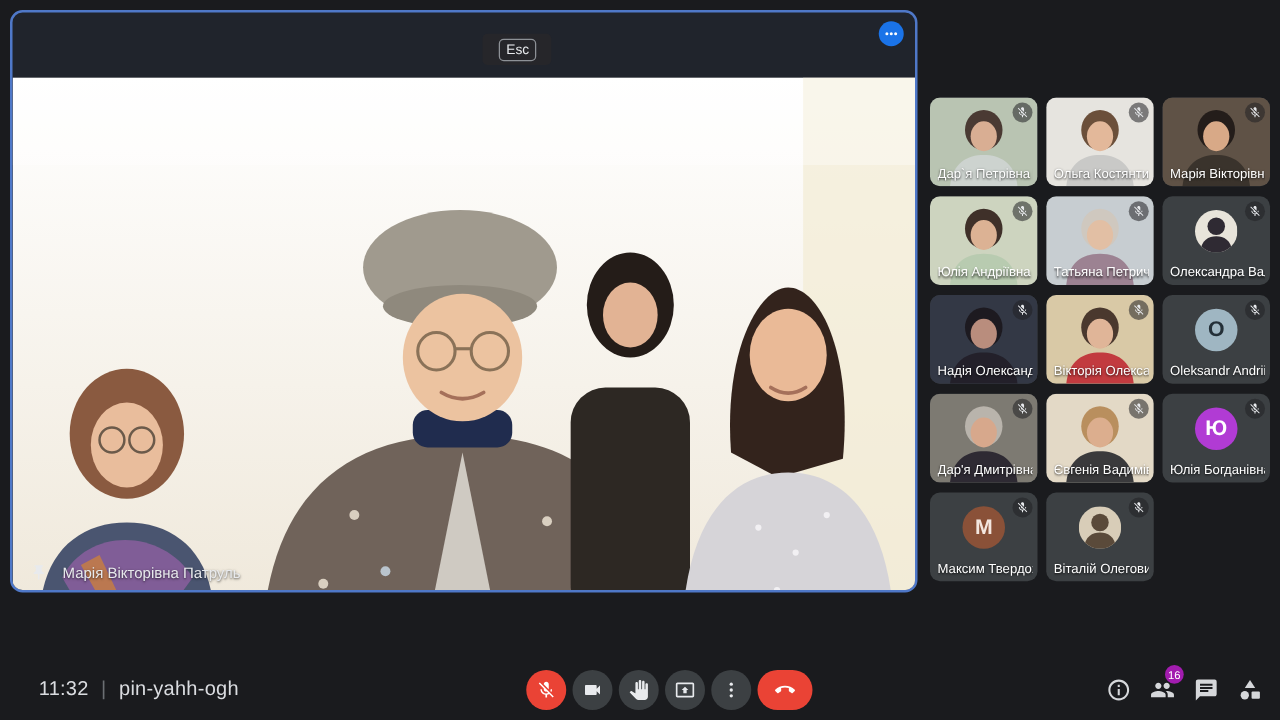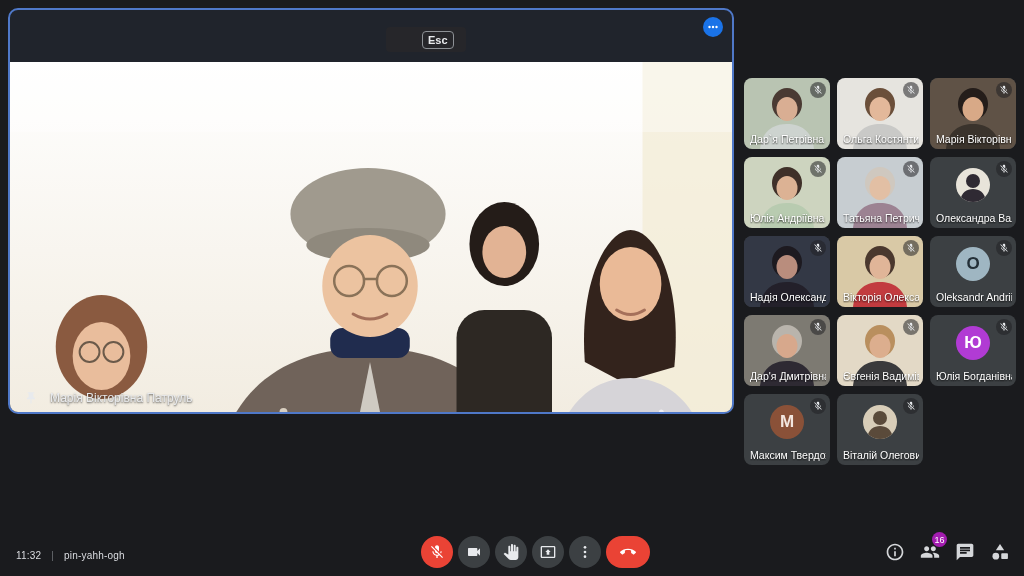--- a/index.html
+++ b/index.html
@@ -3,21 +3,21 @@
 <meta charset="utf-8">
 <style>
   html,body{margin:0;padding:0;}
   body{
     width:1024px;height:576px;position:relative;overflow:hidden;
     background:#1a1b1e;font-family:"Liberation Sans",sans-serif;
     -webkit-font-smoothing:antialiased;
   }
   
   .main-tile{
-    position:absolute;left:8px;top:8px;width:726px;height:406px;
+    position:absolute;left:8px;top:8px;width:726px;height:466px;
     border:2px solid #4f78c8;border-radius:10px;box-sizing:border-box;
     background:#20242c;overflow:hidden;
   }
   .video-photo{position:absolute;left:0;top:52px;width:100%;height:434px;}
   .video-photo svg{display:block;width:100%;height:100%;}
   .pinned-label{
     position:absolute;left:14px;bottom:7px;display:flex;align-items:center;gap:12px;
     color:#e8eaed;font-size:12px;text-shadow:0 1px 2px rgba(0,0,0,.7);
   }
   .pinned-label svg{width:14px;height:14px;fill:#e8eaed;}
@@ -26,22 +26,22 @@
     background:#1a73e8;color:#fff;display:flex;align-items:center;justify-content:center;
   }
   .tile-options-btn svg{width:12px;height:12px;fill:#fff;}
   
   .fs-toast{
     position:absolute;left:386px;top:27px;height:25px;padding:0 12px;
     background:rgba(38,39,43,.96);border-radius:4px;display:flex;align-items:center;
     color:#dfe1e5;font-size:12px;white-space:nowrap;z-index:5;
   }
   .fs-key{
-    margin-left:24px;border:1px solid #8d9196;border-radius:4px;padding:0 5px;
-    font-size:11px;line-height:16px;color:#e8eaed;font-weight:bold;
+    margin-left:1px;border:1px solid #8d9196;border-radius:4px;padding:0 5px;
+    font-size:11px;line-height:16px;color:#e8eaed;
   }
   
   .participants{
     position:absolute;left:744px;top:78px;width:272px;
     display:grid;grid-template-columns:86px 86px 86px;gap:8px 7px;
   }
   .tile{
     height:71px;border-radius:8px;background:#3c4043;position:relative;overflow:hidden;
   }
   .tile .scene{position:absolute;inset:0;background:var(--bg,#3c4043);}
@@ -57,22 +57,22 @@
     background:rgba(32,33,36,.55);display:flex;align-items:center;justify-content:center;
   }
   .mic-badge svg{width:10px;height:10px;fill:#e8eaed;}
   .tile-name{
     position:absolute;left:6px;bottom:4px;max-width:76px;
     font-size:10.5px;color:#fff;white-space:nowrap;overflow:hidden;
     text-shadow:0 1px 2px rgba(0,0,0,.85);
   }
   
   .meeting-info{
-    position:absolute;left:16px;bottom:15px;display:flex;align-items:center;gap:10px;
-    font-size:10px;color:#dadce0;letter-spacing:.2px;
+    position:absolute;left:31px;bottom:15px;display:flex;align-items:center;gap:10px;
+    font-size:16px;color:#dadce0;letter-spacing:.2px;
   }
   .meeting-info .sep{color:#6b6f73;}
   .controls{
     position:absolute;left:421px;bottom:8px;display:flex;align-items:center;gap:5px;
   }
   .ctrl{
     width:32px;height:32px;border-radius:50%;background:#3c4043;border:none;padding:0;
     display:flex;align-items:center;justify-content:center;color:#e8eaed;cursor:pointer;
   }
   .ctrl svg{width:16px;height:16px;fill:currentColor;}

